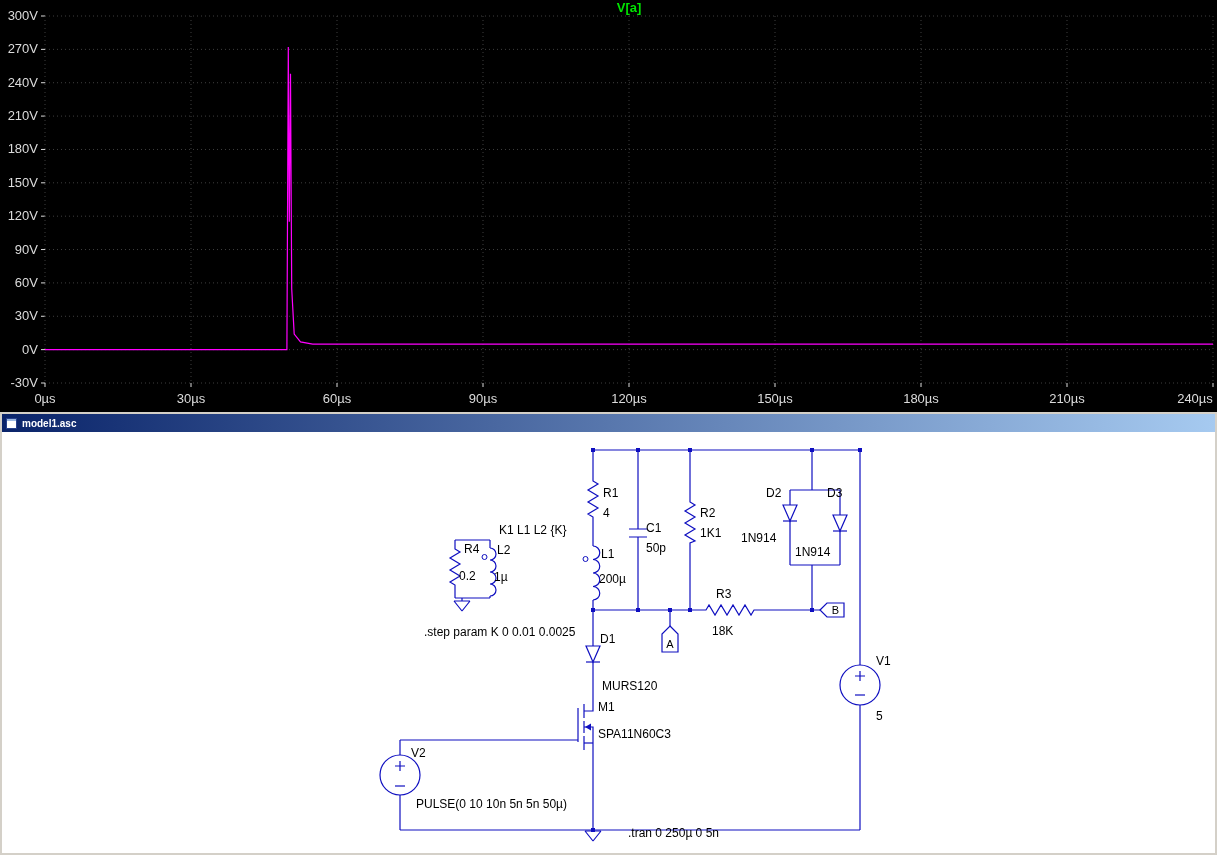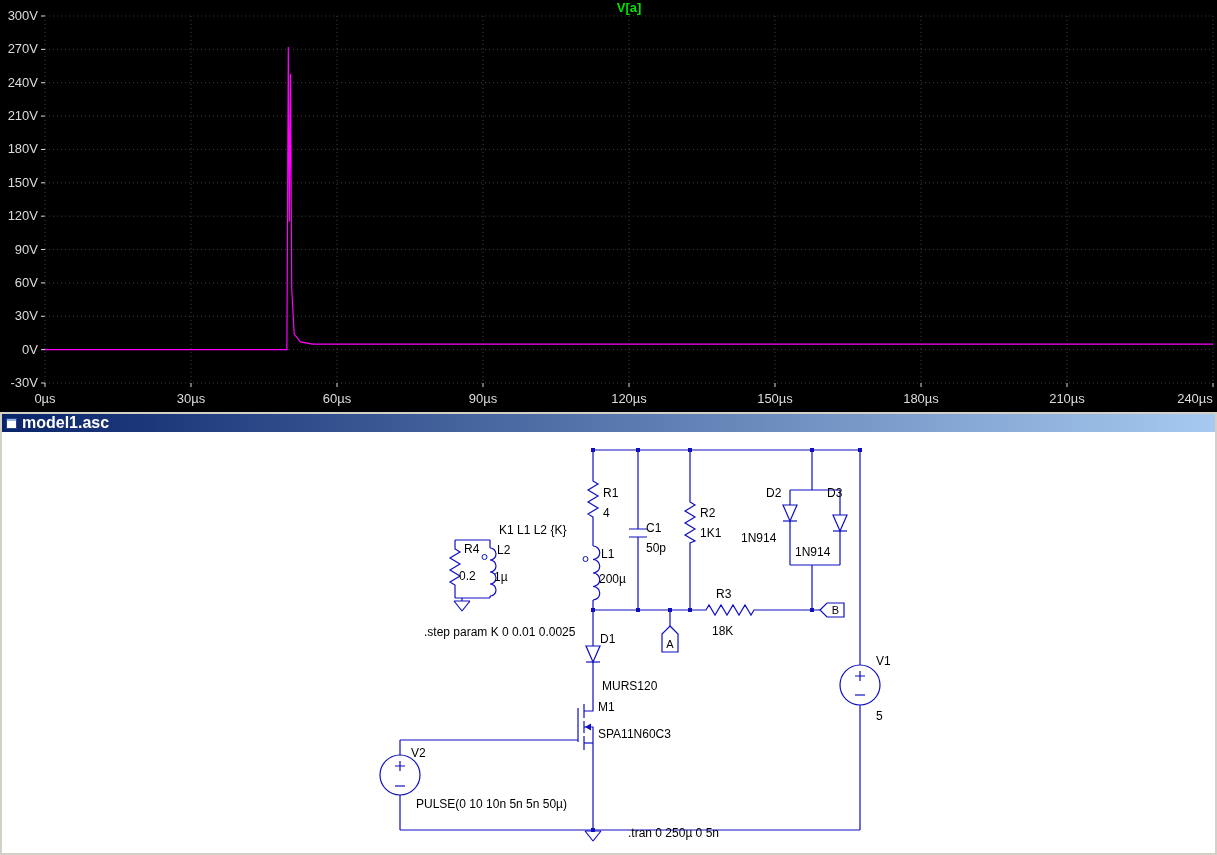--- a/index.html
+++ b/index.html
@@ -20,21 +20,21 @@
   .plot-title{fill:var(--plot-title);font-size:13px;font-weight:bold;font-family:"Liberation Sans",sans-serif;}
   .trace{fill:none;stroke:var(--trace);stroke-width:1.2;}
   .frame{
     position:absolute;left:0;top:412px;width:1217px;height:443px;
     background:var(--frame);box-sizing:border-box;padding:2px;
   }
   .titlebar{
     height:18px;width:1213px;box-sizing:border-box;
     background:linear-gradient(to right,var(--titlebar-start),var(--titlebar-end));
     display:flex;align-items:center;gap:5px;padding:0 4px;
-    color:#fff;font-size:16px;font-weight:bold;
+    color:#fff;font-size:10px;font-weight:bold;
   }
   .doc-icon{
     display:inline-block;width:11px;height:11px;background:#fff;
     border:1px solid #27408b;box-sizing:border-box;
     box-shadow:inset 0 2px 0 #9db9e0;
   }
   .schematic{position:relative;width:1213px;height:421px;background:var(--schematic-bg);overflow:hidden;}
   .schematic svg{display:block;}
   .wire{stroke:var(--wire);stroke-width:1.2;fill:none;}
   .sym{stroke:var(--wire);stroke-width:1.2;fill:none;}

